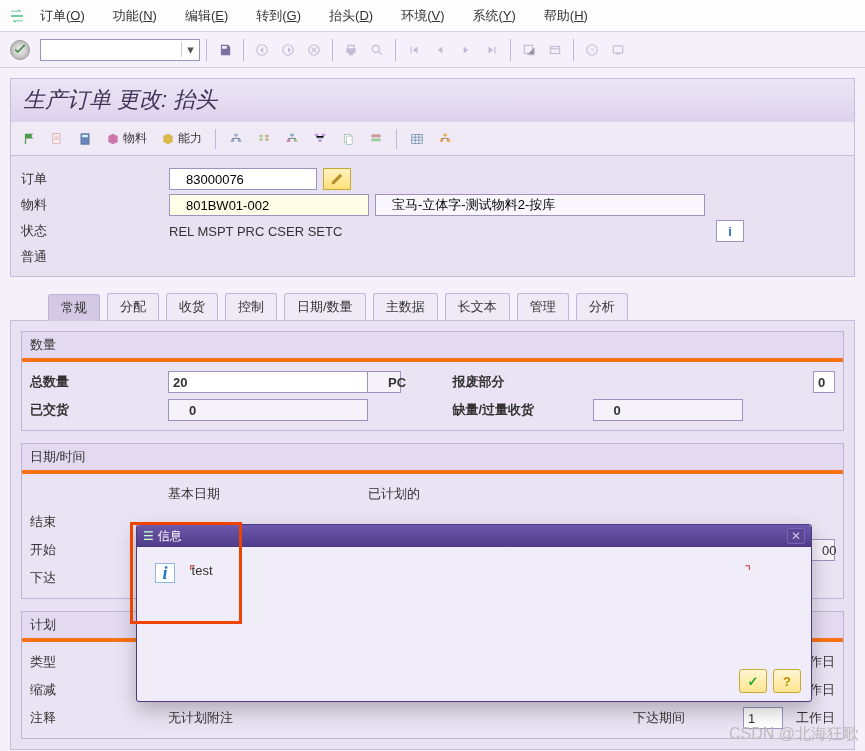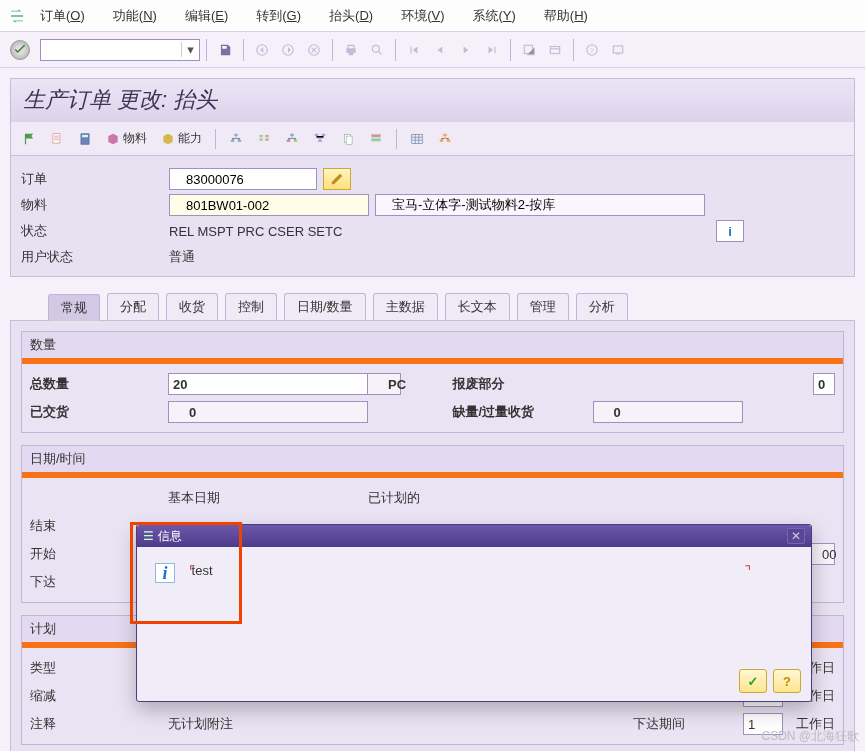--- a/index.html
+++ b/index.html
@@ -37,21 +37,21 @@
   .helpbtn { width:28px; height:22px; margin-left:6px; background:linear-gradient(#fff3c0,#ffe07a); border:1px solid #c7a935; display:flex; align-items:center; justify-content:center; }
   .infobtn { width:28px; height:22px; background:#fff; border:1px solid #9e92bf; display:flex; align-items:center; justify-content:center; color:#1e74c7; font-weight:bold; }
 
   
   .tabstrip { margin:16px 10px 0 10px; display:flex; align-items:flex-end; padding-left:30px; position:relative; }
   .tab { padding:4px 12px 4px 12px; background:#efeaf6; border:1px solid #c0b4d8; border-bottom:none; margin-right:-1px; border-radius:3px 3px 0 0; font-size:13px; color:#333;margin-left:8px; }
   .tab.active { background:#d3c9e5; position:relative; top:1px; }
   .tabcontent { margin:0 10px; background:#e8e1f2; border:1px solid #c6bcdc; padding:10px; }
 
   .group { border:1px solid #c0b4d8; margin-bottom:12px; background:#eae3f3; }
-  .group-title { padding:4px 8px; background:#e3daf1; border-bottom:6px solid #f97316; }
+  .group-title { padding:4px 8px; background:#e3daf1; border-bottom:4px solid #f97316; }
   .group-body { padding:6px 8px; }
   .grow { display:flex; align-items:center; height:28px; }
   .glab { width:138px; }
   .gfld { height:22px; background:#fff; border:1px solid #9e92bf; padding:0 4px; display:flex; align-items:center; }
   .gfld.ro { background:#f5f2fa;padding-left:20px; }
   .col2 { display:flex; }
   .col2 .half { flex:1; display:flex; align-items:center;font-weight:bold; }
 
   
   .popup { position:absolute; left:136px; top:524px; width:676px; height:178px; background:#f0ecf8; border:1px solid #4d3a85; box-shadow:0 8px 20px rgba(0,0,0,0.25); z-index:20; border-radius:3px; }
@@ -61,21 +61,21 @@
   .popup-info-icon { width:20px; height:20px; color:#1e74c7; font-family:"Times New Roman",serif; font-style:italic; font-weight:bold; font-size:18px; border:1px solid #8fb8e0; background:#fff; display:flex; align-items:center; justify-content:center; }
   .popup-bracket { color:#c33; font-size:14px; }
   .popup-msg { font-size:13px; color:#333; margin-left:-4px; }
   .popup-actions { position:absolute; right:10px; bottom:8px; display:flex; gap:6px; }
   .pop-btn { width:28px; height:24px; border:1px solid #c7a935; background:linear-gradient(#fff6d4,#ffe58f); display:flex; align-items:center; justify-content:center; border-radius:3px; }
   .pop-btn.ok { color:#2a2; }
   .pop-btn.help { color:#c18b00; }
 
   .redbox { position:absolute; left:130px; top:522px; width:112px; height:102px; border:3px solid #e40; z-index:30; pointer-events:none; }
 
-  .watermark { position:absolute; right:6px; bottom:6px; font-size:12px; color:#bbb; z-index:40; }
+  .watermark { position:absolute; right:6px; bottom:6px; font-size:16px; color:#bbb; z-index:40; }
 
   .checkmark::before { content:"✓"; color:#2a2; font-weight:bold; }
   .qmark::before { content:"?"; color:#c18b00; font-weight:bold; }
 
   .righttrunc { text-align:right; }
 </style>
 </head>
 <body>
 
 <div class="menubar">
@@ -303,21 +303,20 @@
   </div>
   <div class="row">
     <div class="lab">状态</div>
     <div style="flex:1">REL  MSPT PRC  CSER SETC</div>
     <div class="infobtn">
         <span>i</span>
       </div>
     <div style="width:100px"></div>
   </div>
   <div class="row">
-    <div class="lab">用户状态</div>
     <div>普通</div>
   </div>
 </div>
 
 <div class="tabstrip">
   <div class="tab active">常规</div>
   <div class="tab">分配</div>
   <div class="tab">收货</div>
   <div class="tab">控制</div>
   <div class="tab">日期/数量</div>

